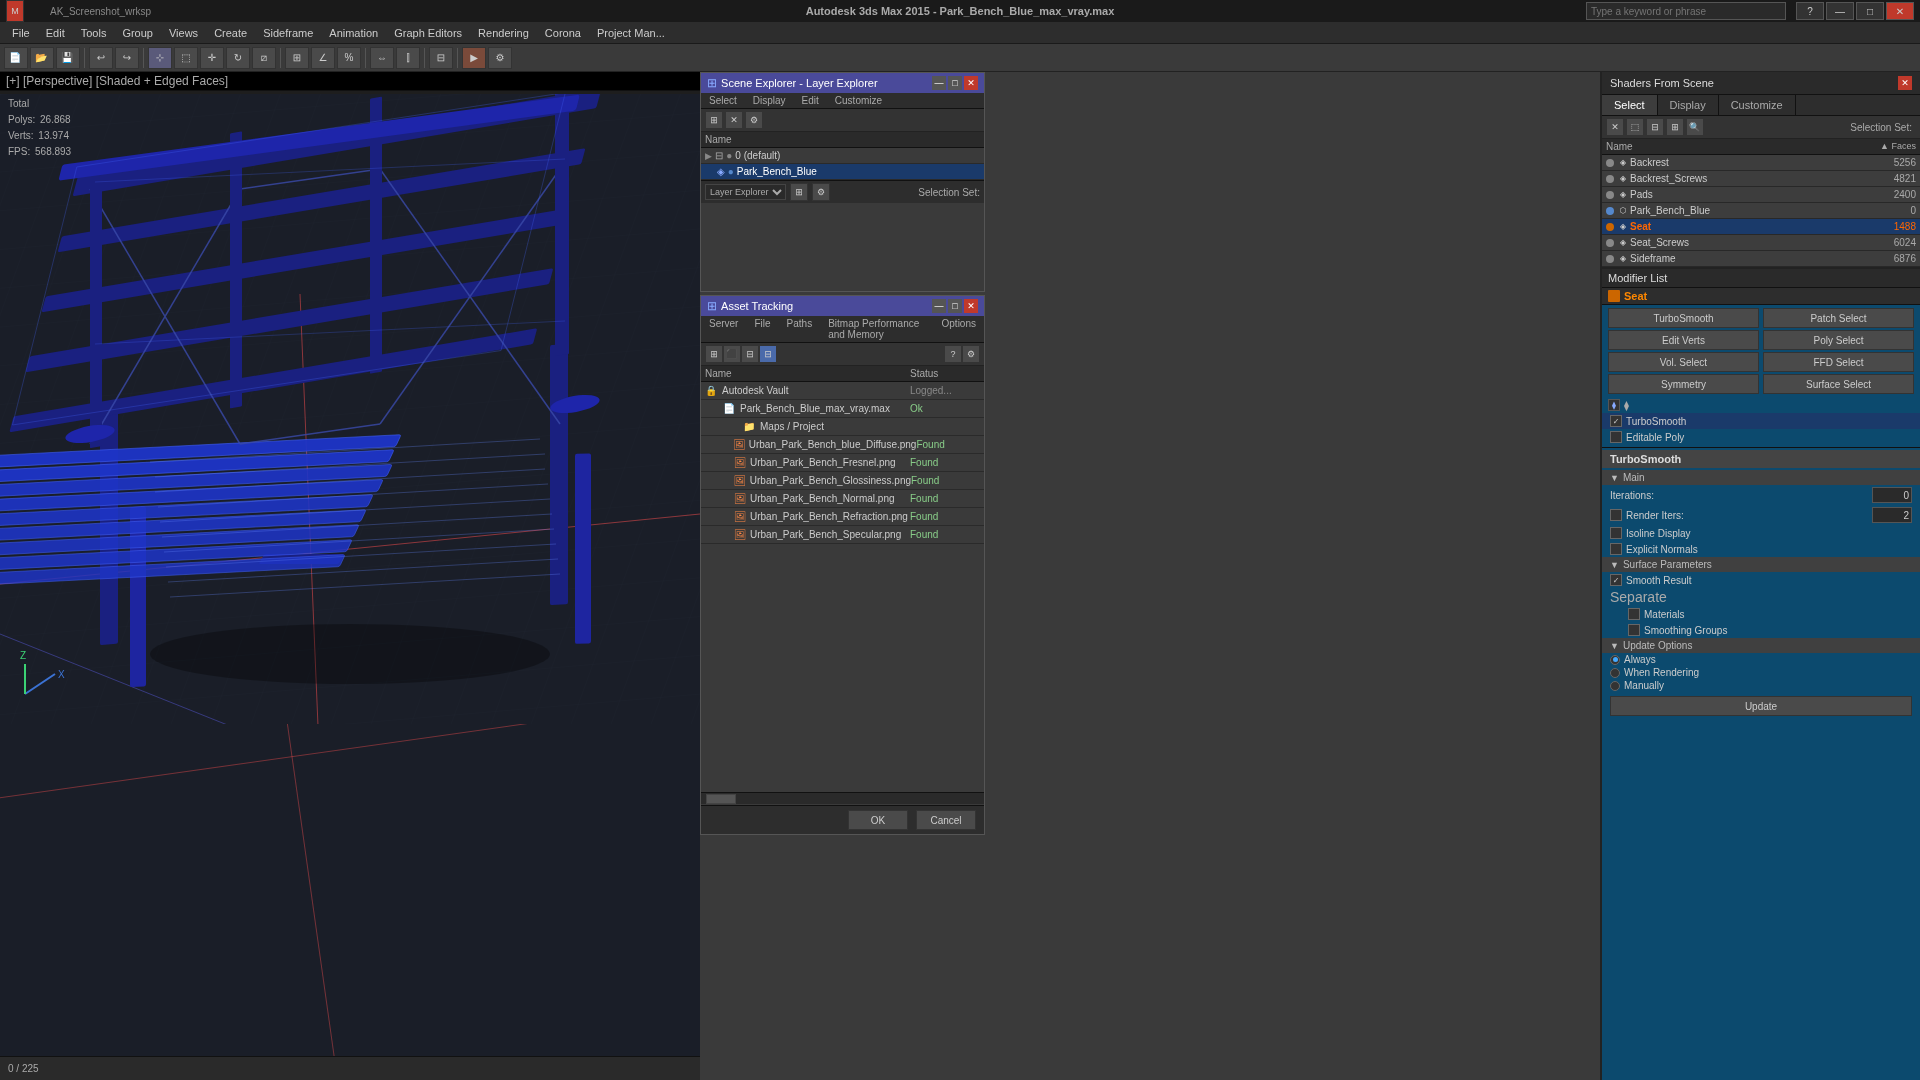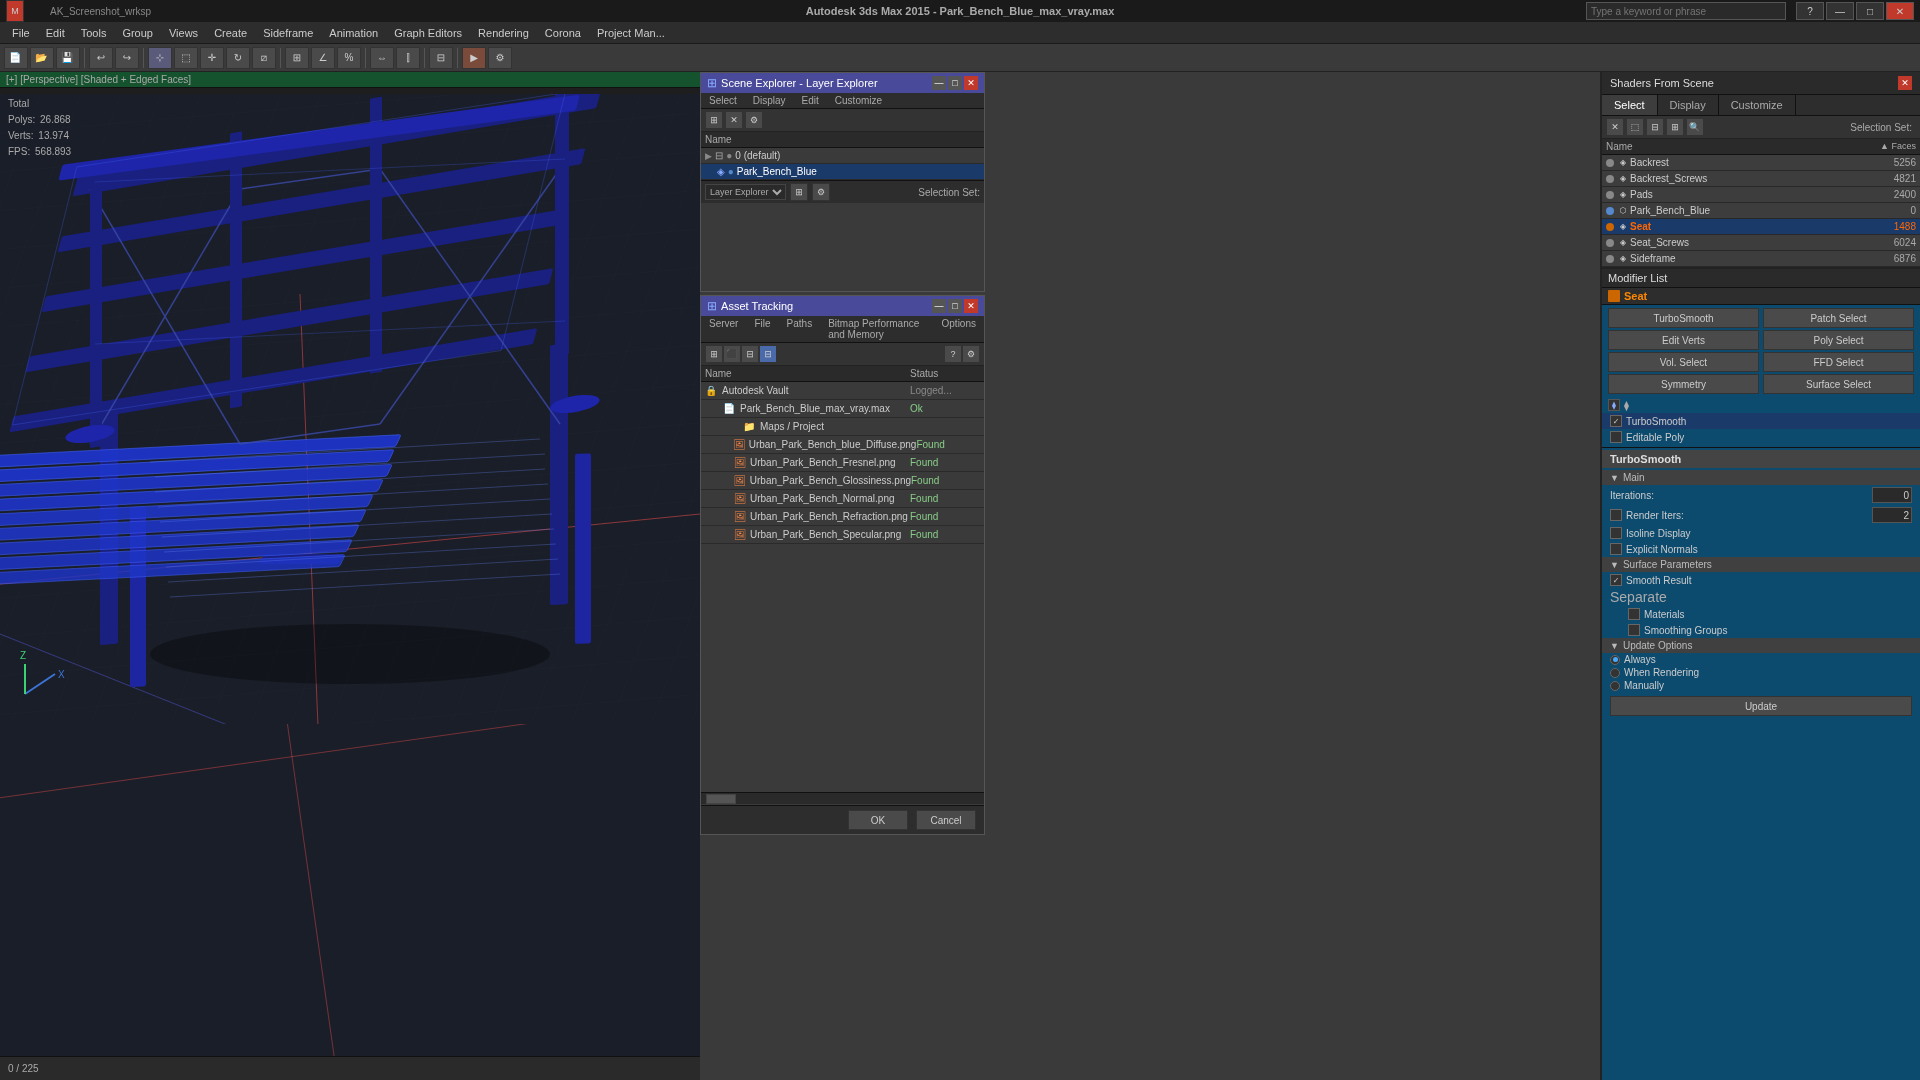--- a/index.html
+++ b/index.html
@@ -126,23 +126,23 @@
     .viewport {
       position: absolute;
       top: 72px;
       left: 0;
       width: 700px;
       bottom: 24px;
       background: #1e1e1e;
       overflow: hidden;
     }
     .viewport-header {
-      background: #14532d;
+      background: #000000;
       padding: 2px 6px;
-      font-size: 10px;
+      font-size: 12px;
       color: #aaa;
       border-bottom: 1px solid #111;
     }
     .viewport-stats {
       position: absolute;
       top: 24px;
       left: 8px;
       color: #aaa;
       font-size: 10px;
       line-height: 16px;

